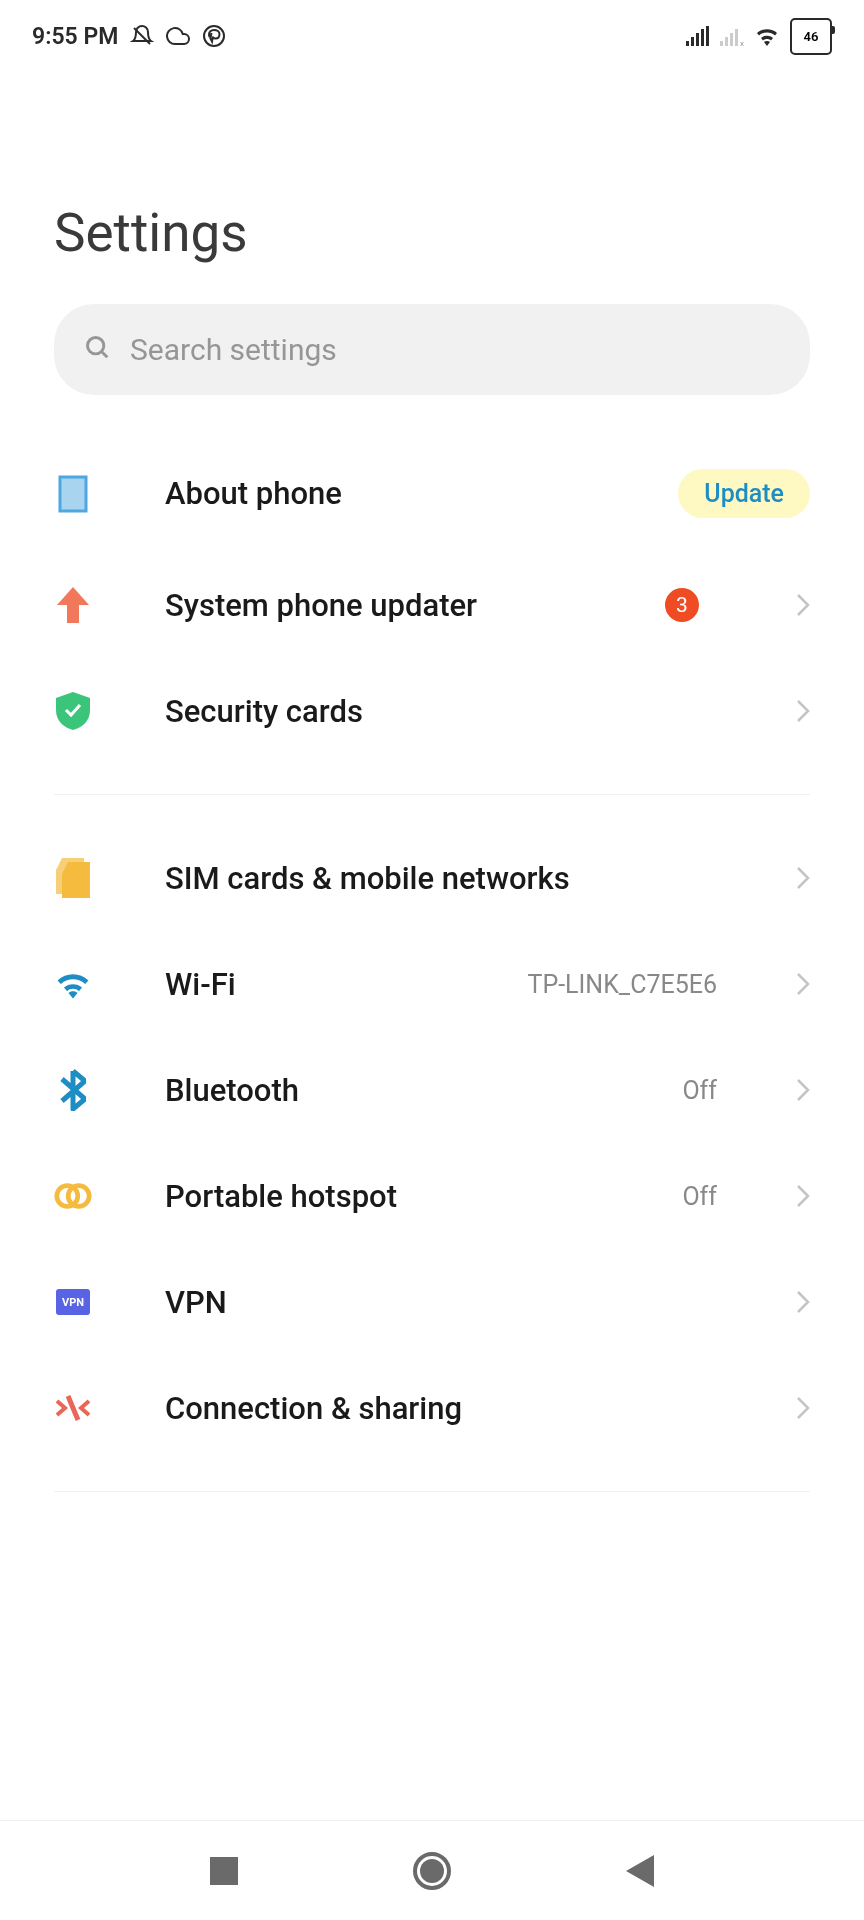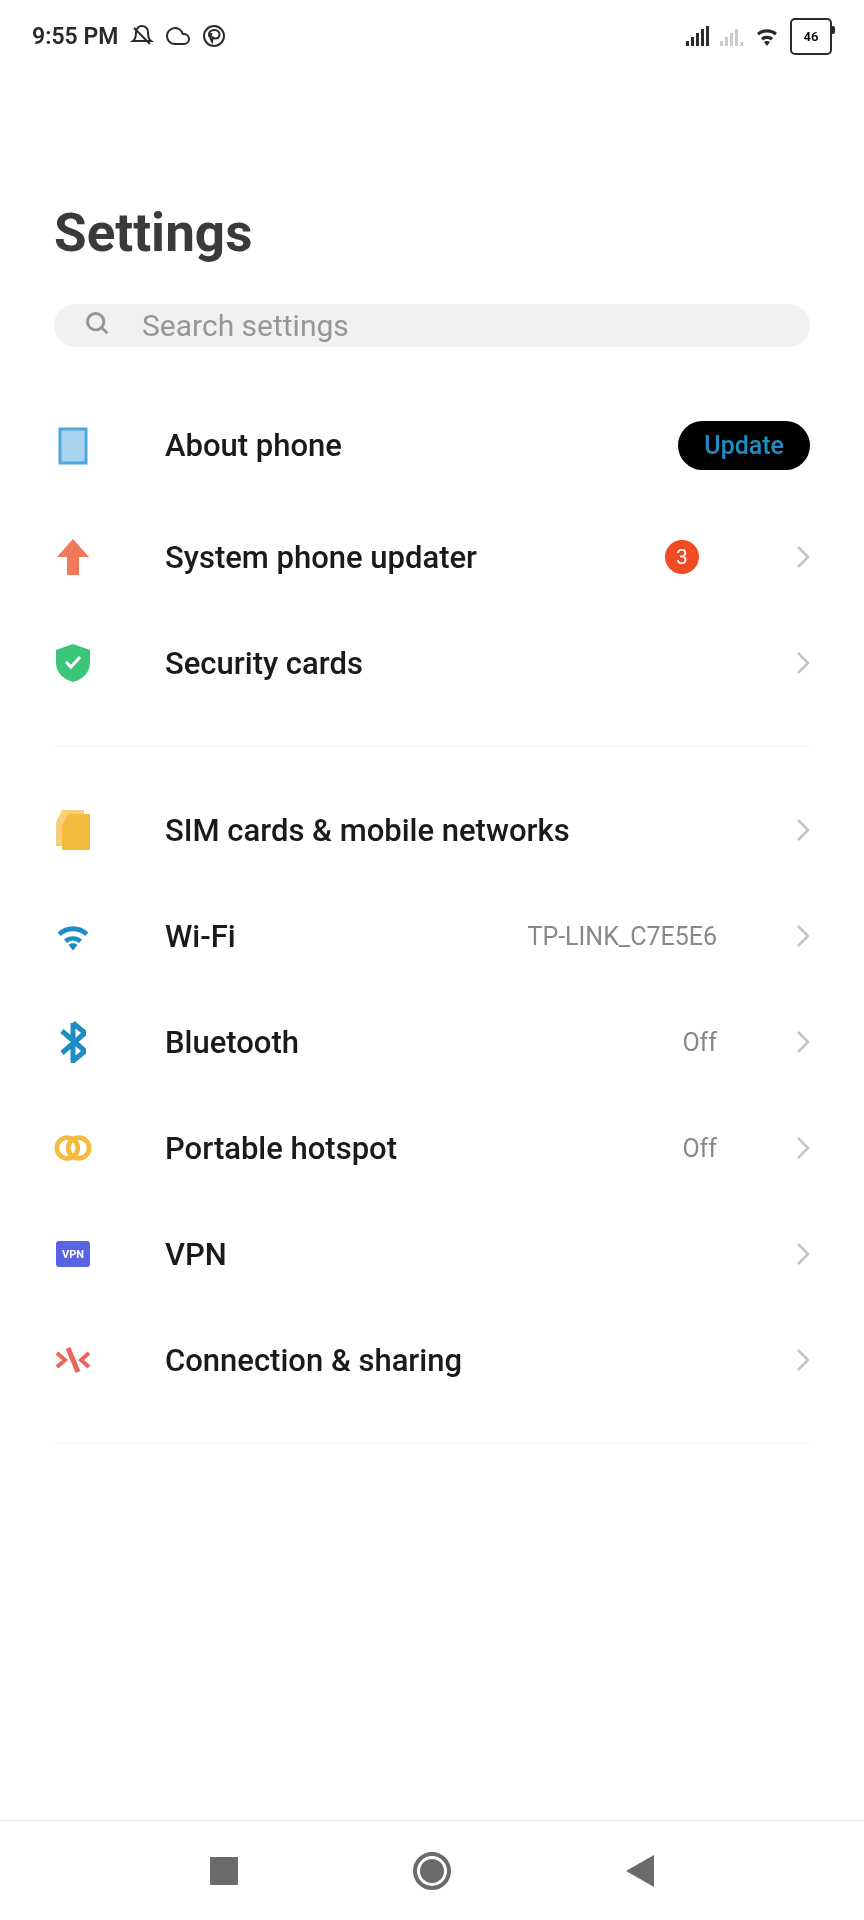--- a/index.html
+++ b/index.html
@@ -36,32 +36,32 @@
       display: flex;
       align-items: center;
       gap: 10px;
     }
     .status-icon {
       display: inline-flex;
       align-items: center;
     }
     .page-title {
       font-size: 53px;
-      font-weight: 700;
+      font-weight: 400;
       color: #3a3a3a;
       padding: 130px 54px 30px 54px;
     }
     .search-bar {
       margin: 10px 54px 40px 54px;
       background: #f1f1f1;
       border-radius: 40px;
       display: flex;
       align-items: center;
-      padding: 4px 30px;
-      gap: 30px;
+      padding: 28px 30px;
+      gap: 18px;
     }
     .search-placeholder {
       font-size: 30px;
       color: #969696;
     }
     .settings-list {
       padding: 0 54px;
     }
     .settings-item {
       display: flex;
@@ -81,21 +81,21 @@
       font-size: 31px;
       font-weight: 500;
       color: #1a1a1a;
       flex: 1;
     }
     .item-value {
       font-size: 25px;
       color: #888;
     }
     .update-badge {
-      background: #000000;
+      background: #fef9c3;
       color: #1e8dc4;
       font-size: 25px;
       font-weight: 500;
       padding: 10px 26px;
       border-radius: 30px;
     }
     .count-badge {
       background: #f04c24;
       color: #fff;
       width: 34px;

